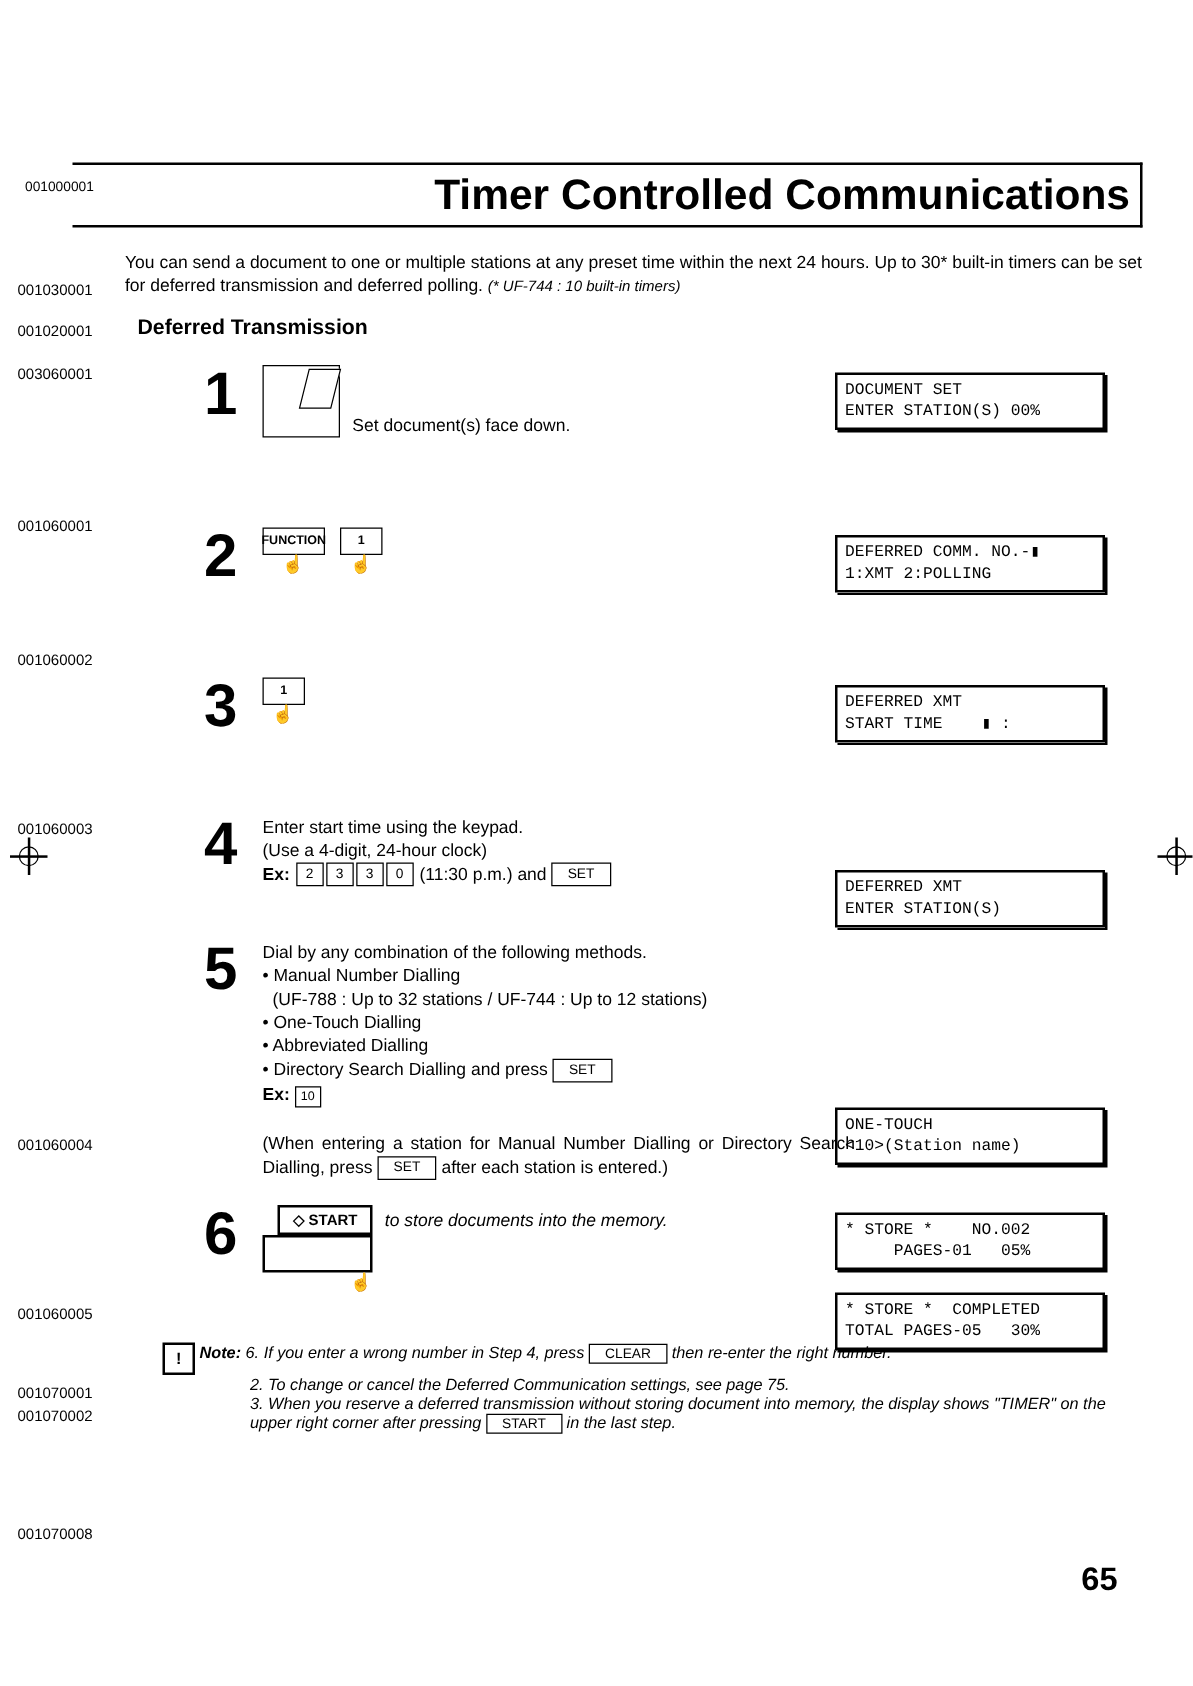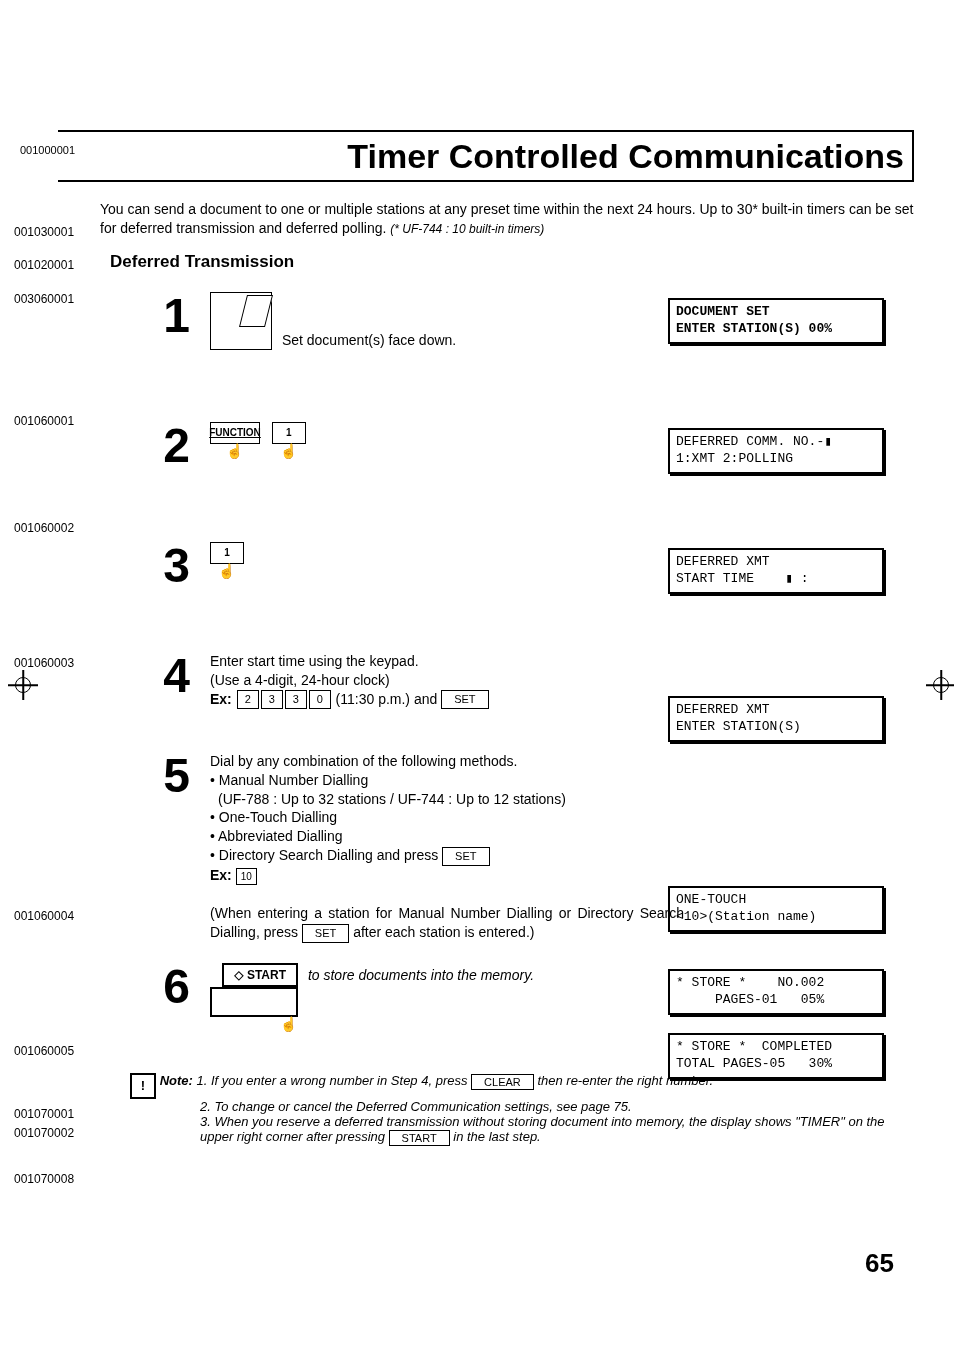--- a/index.html
+++ b/index.html
@@ -229,30 +229,30 @@
   <span class="sidecode" style="top:258px;">001020001</span>
   <div class="section-head">Deferred Transmission</div>
 
   <span class="sidecode" style="top:292px;">003060001</span>
   <div class="step">
     <div class="step-num">1</div>
     <div class="step-body">
       <span class="doc-icon"></span>
       <span style="vertical-align:bottom;">Set document(s) face down.</span>
     </div>
-    <div class="display-box" style="top:6px;font-weight:bold;">DOCUMENT SET
+    <div class="display-box" style="top:6px;">DOCUMENT SET
 ENTER STATION(S) 00%</div>
   </div>
 
   <span class="sidecode" style="top:414px;">001060001</span>
   <div class="step" style="margin-top:50px;">
     <div class="step-num">2</div>
     <div class="step-body">
       <span class="btn-icon">
-        <span class="btn-top" style="text-decoration:underline;">FUNCTION</span>
+        <span class="btn-top" style="">FUNCTION</span>
         <span class="hand">☝</span>
       </span>
       <span class="btn-icon">
         <span class="btn-top" style="width:32px;">1</span>
         <span class="hand">☝</span>
       </span>
     </div>
     <div class="display-box" style="top:6px;">DEFERRED COMM. NO.-▮
 1:XMT 2:POLLING</div>
   </div>
@@ -332,25 +332,25 @@
       <span style="vertical-align:middle; margin-left:6px;font-style:italic;">to store documents into the memory.</span>
     </div>
     <div class="display-box" style="top:6px;">* STORE *    NO.002
      PAGES-01   05%</div>
     <div class="display-box" style="top:70px;">* STORE *  COMPLETED
 TOTAL PAGES-05   30%</div>
   </div>
 
   <span class="sidecode" style="top:1107px;">001070001</span>
   <span class="sidecode" style="top:1126px;">001070002</span>
-  <span class="sidecode" style="top:1172px;">001070008</span>
+  <span class="sidecode" style="top:1220px;">001070008</span>
   <div class="note-box">
     <span class="note-icon">!</span>
     <b style="font-style:italic;">Note:</b>
-    <span>1. If you enter a wrong number in Step 4, press</span>
+    <span>6. If you enter a wrong number in Step 4, press</span>
     <span class="key-wide" style="font-style:normal;">CLEAR</span>
     <span>then re-enter the right number.</span>
     <div style="padding-left:70px;">2. To change or cancel the Deferred Communication settings, see page 75.</div>
     <div style="padding-left:70px;">
       <span>3. When you reserve a deferred transmission without storing document into memory, the display shows "TIMER" on the upper right corner after pressing</span>
       <span class="key-wide" style="font-style:normal;">START</span>
       <span>in the last step.</span>
     </div>
   </div>
 

